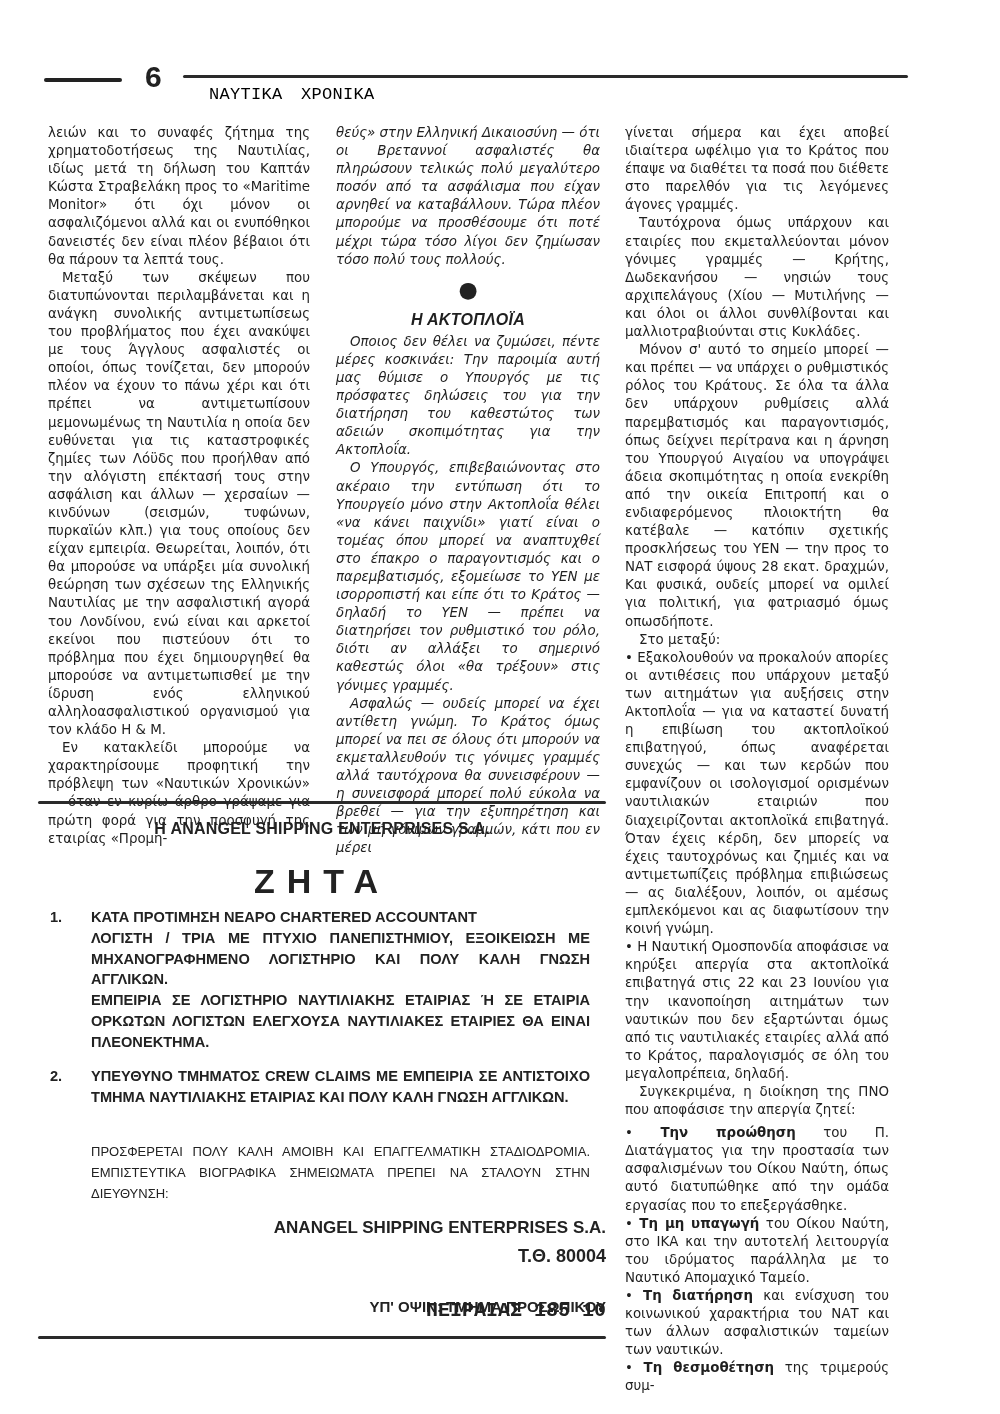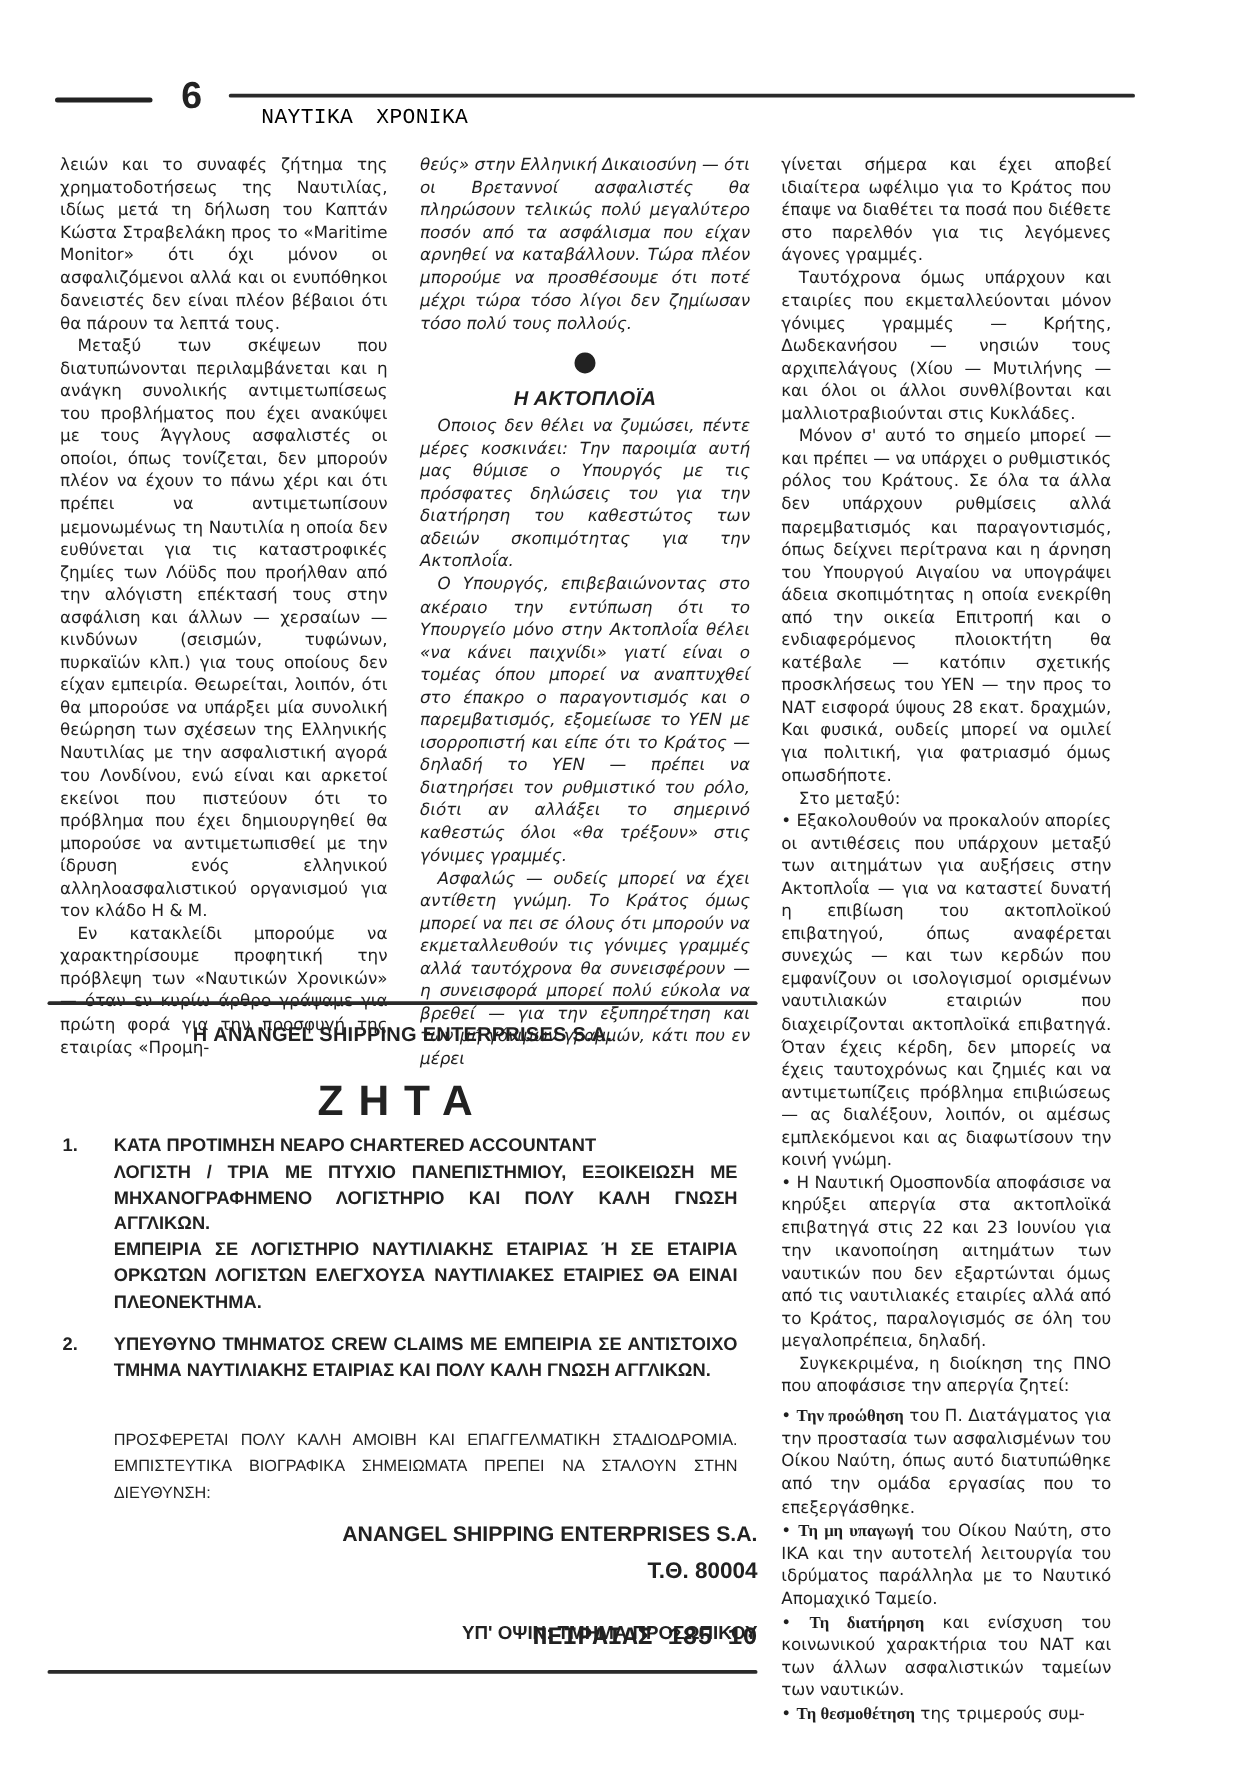--- a/index.html
+++ b/index.html
@@ -13,21 +13,21 @@
   .masthead { position: absolute; left: 193px; top: 85px; font-family: Liberation Mono, monospace; font-size: 17px; letter-spacing: 0.3px; color: #000000; word-spacing: 8px; margin-left: 16px; }
 
   .col { position: absolute; font-size: 13.4px; line-height: 18.1px; text-align: justify; color: #1f1f1f; }
   .col p { margin: 0; }
   .col p.ind { text-indent: 14px; }
   .col1 { left: 48px; top: 124px; width: 262px; }
   .col2 { left: 336px; top: 124px; width: 264px; font-style: italic; }
   .col3 { left: 625px; top: 124px; width: 264px; }
   .bullet-dot { display: block; text-align: center; font-size: 22px; line-height: 26px; margin: 8px 0 4px 0; color: #222; }
   .section-title { text-align: center; font-family: "Liberation Sans", sans-serif; font-weight: bold; font-size: 16px; line-height: 22px; margin: 6px 0 2px 0; letter-spacing: 0.3px; }
-  b.lead { font-weight: bold; font-family: Liberation Serif, serif; }
+  b.lead { font-weight: bold; }
   .col3 p.gap { margin-top: 5px; }
 
   .rule { position: absolute; height: 3px; background: #2a2a2a; border-radius: 2px; }
   .rule.top { left: 38px; top: 801px; width: 568px; }
   .rule.bottom { left: 38px; top: 1336px; width: 568px; }
 
   .ad { position: absolute; left: 38px; top: 806px; width: 568px; height: 528px; font-family: "Liberation Sans", sans-serif; color: #222; }
   .ad-company { position: absolute; left: 0; width: 568px; top: 14px; text-align: center; font-weight: bold; font-size: 16px; letter-spacing: 0.2px; }
   .ad-seeks { position: absolute; left: 0; width: 568px; top: 56px; text-align: center; font-weight: bold; font-size: 34px; letter-spacing: 12px; }
   .ad-item { position: absolute; left: 12px; width: 540px; font-weight: bold; font-size: 14.6px; line-height: 20.8px; }

